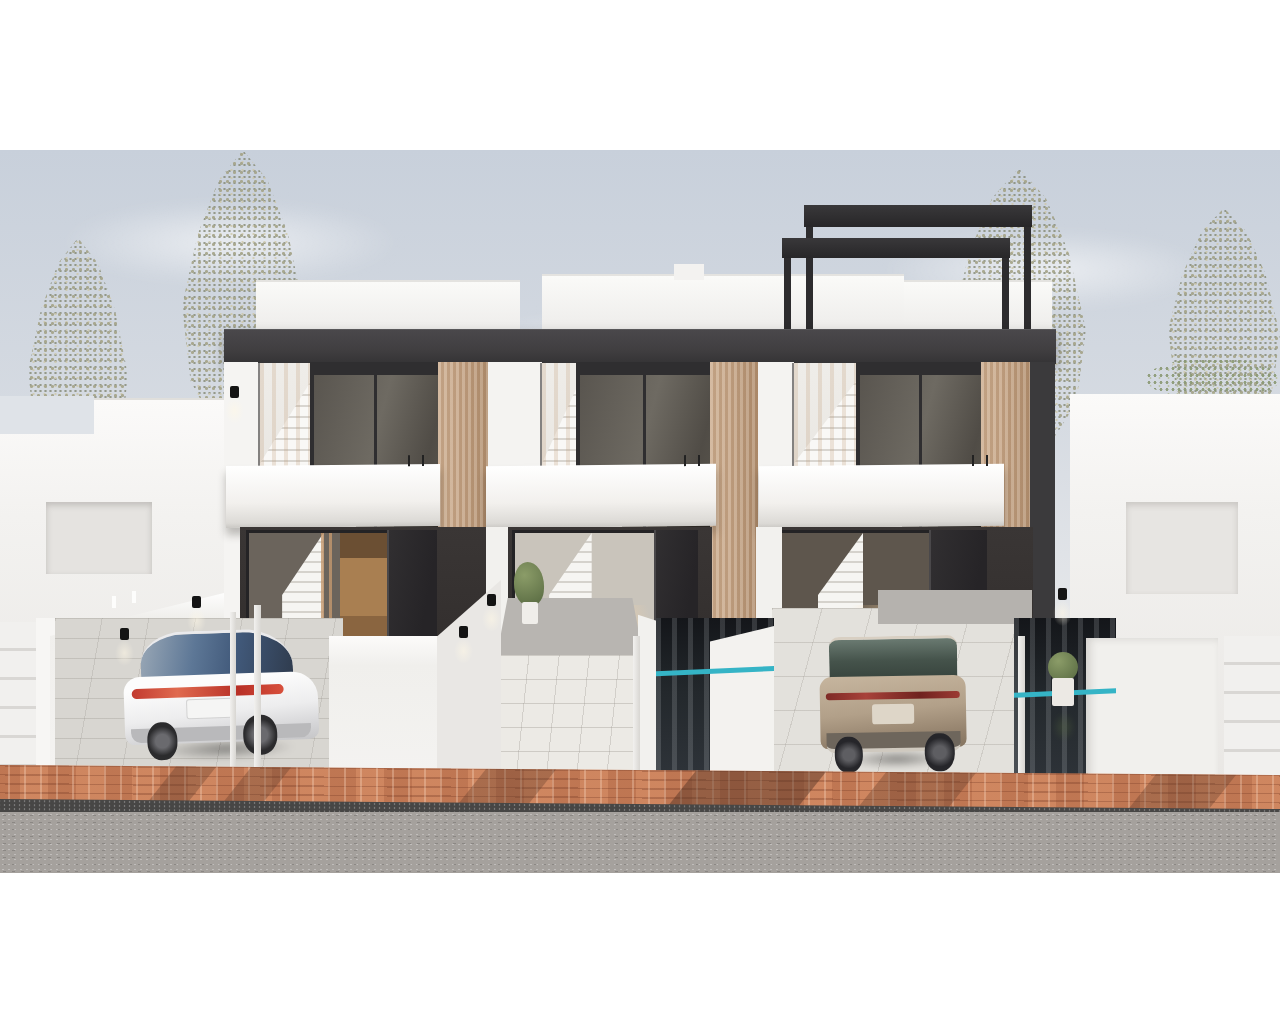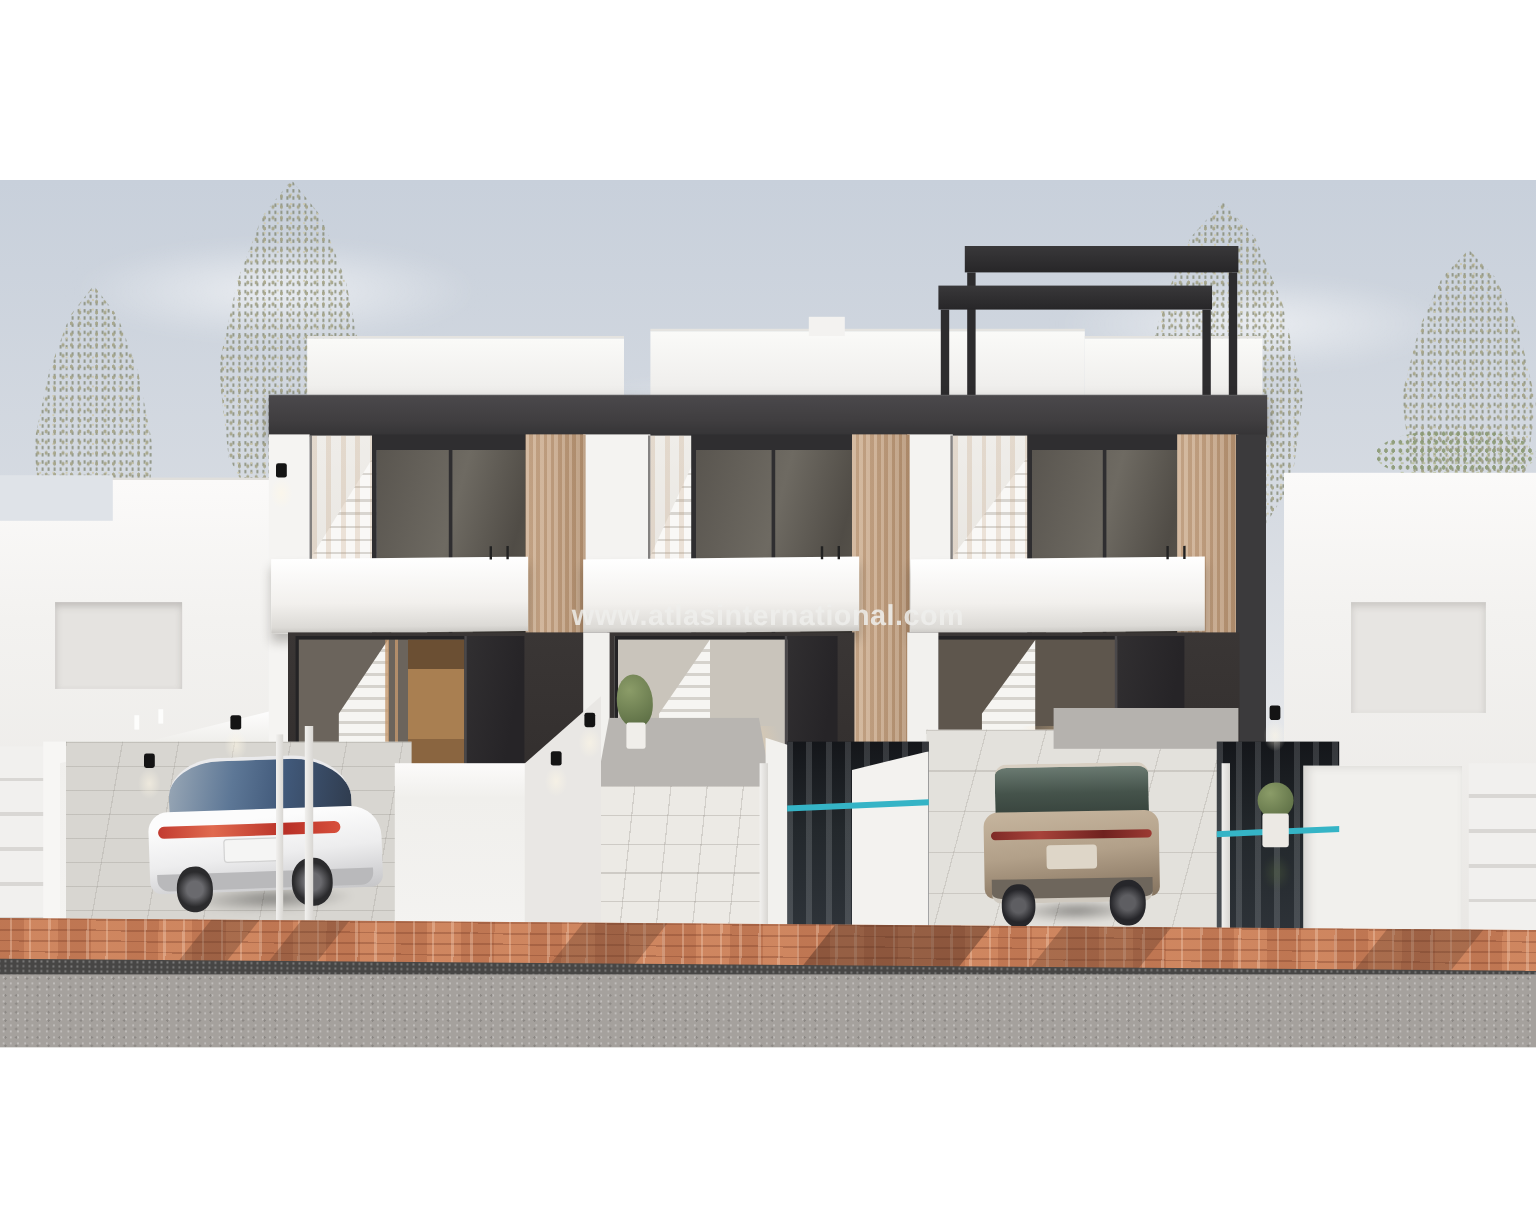--- a/index.html
+++ b/index.html
@@ -398,15 +398,14 @@
       <div class="bshadow bs1"></div>
       <div class="bshadow bs2"></div>
       <div class="bshadow bs3"></div>
       <div class="bshadow bs4"></div>
       <div class="bshadow bs5"></div>
       <div class="bshadow bs6"></div>
     </div>
     <div class="curb"></div>
     <div class="road"></div>
 
-    <div class="wm">www.atlasinternational.com</div>
   </div>
 </div>
 
 </body></html>

